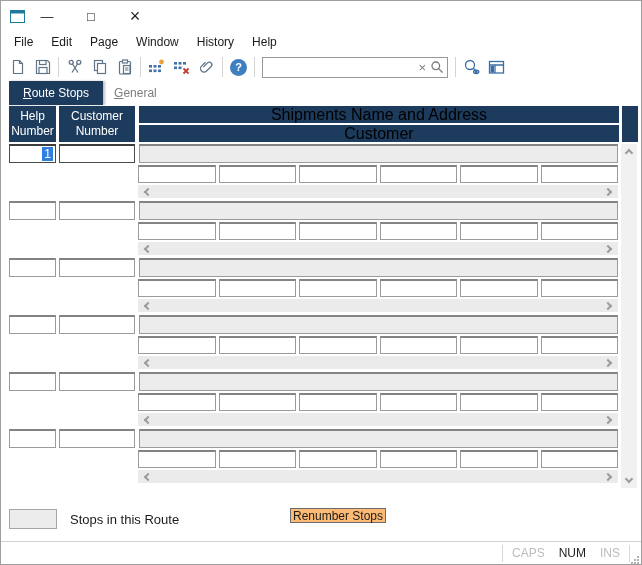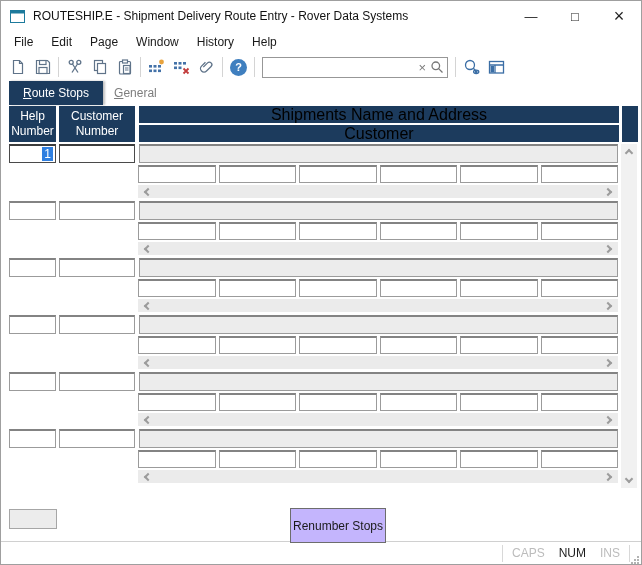--- a/index.html
+++ b/index.html
@@ -58,21 +58,21 @@
   .arr { display:inline-block; width:6px; height:6px; border-top:2px solid #9c9c9c; border-right:2px solid #9c9c9c; }
   .arr.left  { transform:rotate(-135deg); }
   .arr.right { transform:rotate(45deg); }
   .arr.up    { transform:rotate(-45deg); margin-top:3px; }
   .arr.down  { transform:rotate(135deg); margin-bottom:3px; }
   .vscroll { width:16px; margin-left:3px; height:344px; background:#f1f1f1; display:flex; flex-direction:column; justify-content:space-between; align-items:center; padding:3px 0; }
   
   .footer { position:relative; margin-top:20px; height:22px; padding-left:8px; display:flex; align-items:center; flex:none; }
   .stops-box { width:48px; height:20px; background:#ececec; border:1px solid #a6a6a6; }
   .stops-label { font-size:13px; color:#1a1a1a; margin-left:13px; }
-  .renumber-btn { position:absolute; left:289px; top:0; width:96px; height:35px; background:#c4b5fd; border:1px solid #6d6d6d; font-size:12px; font-family:inherit; color:#1a1a1a; cursor:default; }
+  .renumber-btn { position:absolute; left:289px; top:0; width:96px; height:15px; background:#fdba74; border:1px solid #6d6d6d; font-size:12px; font-family:inherit; color:#1a1a1a; cursor:default; }
   
   .statusbar { margin-top:auto; height:23px; border-top:1px solid #d0d0d0; display:flex; align-items:center; font-size:12px; flex:none; }
   .sb-left { flex:1; height:100%; }
   .sb-sep { width:1px; height:17px; background:#d8d8d8; }
   .sb-locks { display:flex; align-items:center; padding:0 9px; gap:14px; }
   .lock { color:#bcbcbc;text-align:right; }
   .lock.on { color:#1c1c1c; }
   .sb-context { padding:0 8px; color:#1a1a1a; white-space:nowrap; }
   .grip { width:10px; height:16px; align-self:flex-end; margin-right:1px; }
   svg { display:block; }
@@ -82,21 +82,20 @@
 
 <div class="window">
 
   <div class="titlebar">
     <span>
       <svg width="15" height="13" viewBox="0 0 15 13">
           <rect x="0.5" y="0.5" width="14" height="12" fill="#ffffff" stroke="#1d7a9c"></rect>
           <rect x="0.5" y="0.5" width="14" height="3" fill="#1d7a9c"></rect>
         </svg>
     </span>
-    <span class="app-title">ROUTESHIP.E - Shipment Delivery Route Entry - Rover Data Systems</span>
     <span class="winctl">—</span>
     <span class="winctl">□</span>
     <span class="winctl close">×</span>
   </div>
 
   <div class="menubar">
     <span class="menu-item">File</span>
     <span class="menu-item">Edit</span>
     <span class="menu-item">Page</span>
     <span class="menu-item">Window</span>
@@ -372,20 +371,21 @@
     </div>
   </div>
     <div class="vscroll">
       <span class="arr up"></span>
       <span class="arr down"></span>
     </div>
   </div>
 
   <div class="footer">
     <div class="stops-box"></div>
+    <span class="stops-label">Stops in this Route</span>
     <button class="renumber-btn">Renumber Stops</button>
   </div>
 
   <div class="statusbar">
     <div class="sb-left"></div>
     <span class="sb-sep"></span>
     <div class="sb-locks">
       <span class="lock">CAPS</span>
       <span class="lock on">NUM</span>
       <span class="lock">INS</span>

